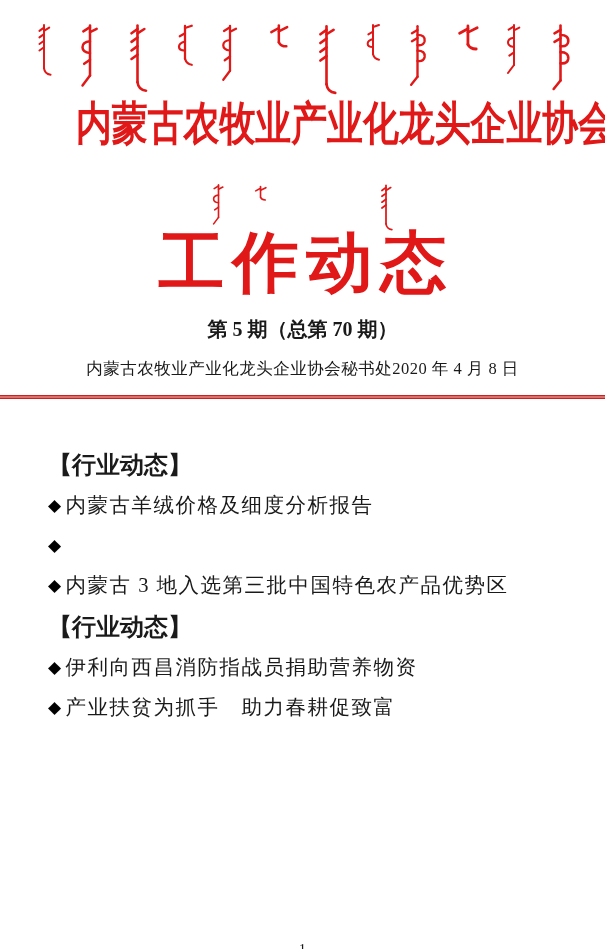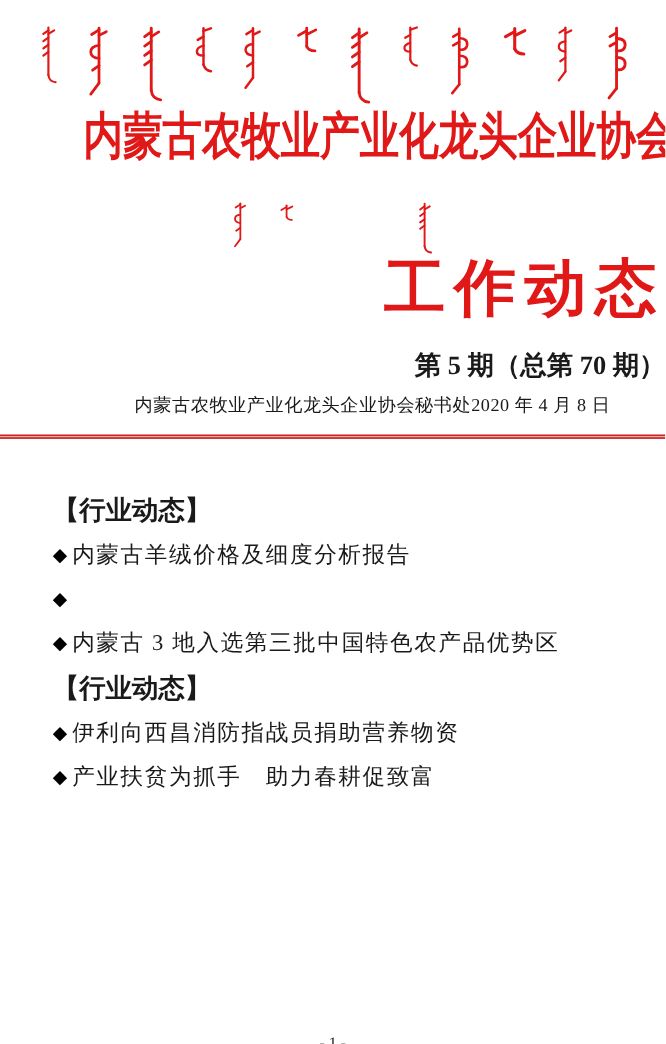--- a/index.html
+++ b/index.html
@@ -24,31 +24,31 @@
   .mw{display:block;}
   .mw svg{display:block;}
   .org-title{
     position:absolute;top:80px;left:0;width:100%;
     text-align:center;white-space:nowrap;
     color:#e01818;font-weight:bold;font-size:46px;line-height:58px;
   }
   .org-title .squeeze{display:inline-block;transform:scaleX(0.78);transform-origin:center;}
   .bulletin-title{
     position:absolute;top:210px;left:0;width:100%;
-    text-align:right;white-space:nowrap;
-    color:#e01818;font-weight:bold;font-size:56px;line-height:76px;
+    text-align:center;white-space:nowrap;
+    color:#e01818;font-weight:bold;font-size:66px;line-height:76px;
     letter-spacing:8px;text-indent:8px;
   }
   .issue-line{
     position:absolute;top:301px;left:0;width:100%;
-    text-align:right;font-weight:bold;font-size:24px;white-space:pre;
+    text-align:center;font-weight:bold;font-size:20px;white-space:pre;
   }
   .publisher-row{
     position:absolute;top:343px;left:50px;right:50px;
-    display:flex;justify-content:flex-end;align-items:baseline;
+    display:flex;justify-content:center;align-items:baseline;
     font-size:16.5px;white-space:pre;letter-spacing:0.5px;
   }
   .red-rule{
     position:absolute;top:380px;left:0;width:100%;height:4px;
     background:linear-gradient(to bottom,#c62323 0%,#c62323 28%,#f4a9a2 45%,#f4a9a2 55%,#c62323 72%,#c62323 100%);
   }
   
   .toc{
     position:absolute;top:421px;left:48px;right:36px;
   }

